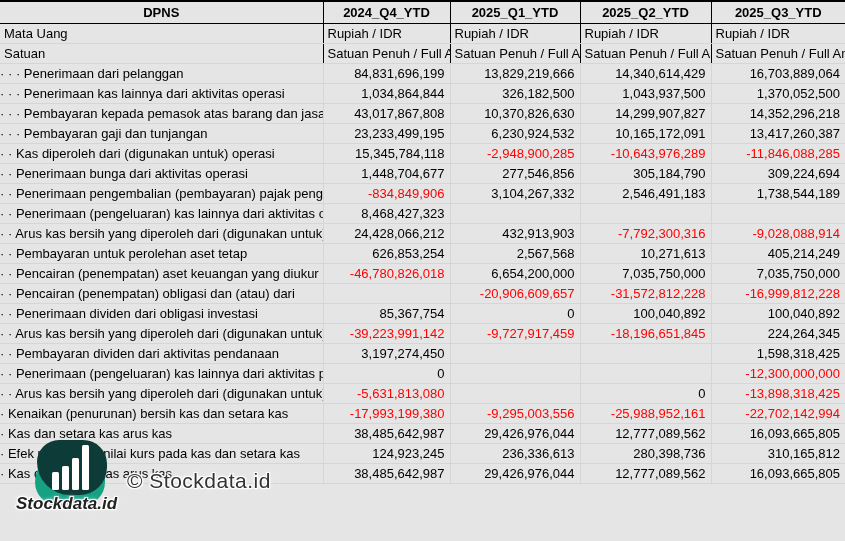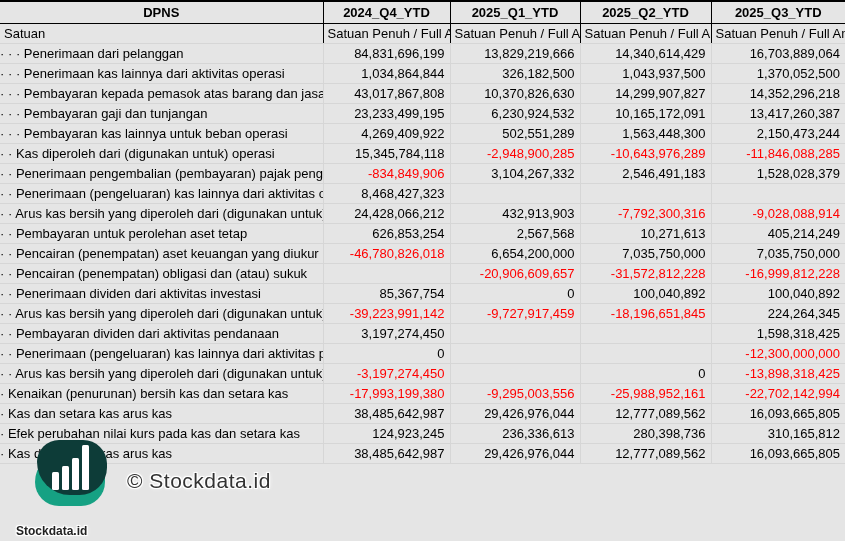--- a/index.html
+++ b/index.html
@@ -22,21 +22,21 @@
   .leaf-green{position:absolute;left:0;top:12px;width:70px;height:54px;border-radius:30px 24px 24px 24px;}
   .leaf-dark{position:absolute;left:2px;top:0;width:70px;height:55px;border-radius:24px 26px 30px 36px;}
   .bars{position:absolute;left:17px;top:0;height:50px;display:flex;align-items:flex-end;gap:3px;}
   .bar{width:7px;background:#fff;border-radius:1.5px;}
   .bar:nth-child(1){height:18px;} .bar:nth-child(2){height:24px;}
   .bar:nth-child(3){height:32px;} .bar:nth-child(4){height:45px;}
   .halo{text-shadow:-1px -1px 0 #fff,1px -1px 0 #fff,-1px 1px 0 #fff,1px 1px 0 #fff,
         0 0 3px #fff,0 0 5px #fff;}
   .wm{position:absolute;left:127px;top:469px;font-size:21px;font-weight:normal;color:#333;
       letter-spacing:.5px;z-index:6;}
-  .logo-text{position:absolute;left:16px;top:524px;font-size:12px;font-weight:bold;color:#222;z-index:6;}
+  .logo-text{position:absolute;left:16px;top:494px;font-size:17px;font-weight:bold;color:#222;z-index:6;font-style:italic;}
 </style>
 </head>
 <body>
 
 <div id="screen">
 
   <table>
     <colgroup>
       <col class="c0">
         <col class="c1">
@@ -46,20 +46,27 @@
     </colgroup>
     <thead>
       <tr class="hdr">
         <th>DPNS</th>
         <th class="v">2024_Q4_YTD</th>
         <th class="v">2025_Q1_YTD</th>
         <th class="v">2025_Q2_YTD</th>
         <th class="v">2025_Q3_YTD</th>
       </tr>
       <tr class="meta">
+        <td class="l">Mata Uang</td>
+        <td class="v">Rupiah / IDR</td>
+        <td class="v">Rupiah / IDR</td>
+        <td class="v">Rupiah / IDR</td>
+        <td class="v">Rupiah / IDR</td>
+      </tr>
+      <tr class="meta">
         <td class="l">Satuan</td>
         <td class="v">Satuan Penuh / Full Amount</td>
         <td class="v">Satuan Penuh / Full Amount</td>
         <td class="v">Satuan Penuh / Full Amount</td>
         <td class="v">Satuan Penuh / Full Amount</td>
       </tr>
     </thead>
     <tbody>
         <tr>
           <td class="c-label">· · · Penerimaan dari pelanggan</td>
@@ -83,39 +90,39 @@
           <td class="c-val">14,352,296,218</td>
         </tr>
         <tr>
           <td class="c-label">· · · Pembayaran gaji dan tunjangan</td>
           <td class="c-val">23,233,499,195</td>
           <td class="c-val">6,230,924,532</td>
           <td class="c-val">10,165,172,091</td>
           <td class="c-val">13,417,260,387</td>
         </tr>
         <tr>
-          <td class="c-label">· · · Pembayaran kas lainnya untuk beban operasi</td>
-          <td class="c-val">4,269,409,922</td>
-          <td class="c-val">502,551,289</td>
-          <td class="c-val">1,563,448,300</td>
-          <td class="c-val">2,150,473,244</td>
-        </tr>
-        <tr>
           <td class="c-label">· · Kas diperoleh dari (digunakan untuk) operasi</td>
           <td class="c-val">15,345,784,118</td>
           <td class="c-val neg">-2,948,900,285</td>
           <td class="c-val neg">-10,643,976,289</td>
           <td class="c-val neg">-11,846,088,285</td>
         </tr>
         <tr>
+          <td class="c-label">· · Penerimaan bunga dari aktivitas operasi</td>
+          <td class="c-val">1,448,704,677</td>
+          <td class="c-val">277,546,856</td>
+          <td class="c-val">305,184,790</td>
+          <td class="c-val">309,224,694</td>
+        </tr>
+        <tr>
           <td class="c-label">· · Penerimaan pengembalian (pembayaran) pajak penghasilan</td>
           <td class="c-val neg">-834,849,906</td>
           <td class="c-val">3,104,267,332</td>
           <td class="c-val">2,546,491,183</td>
-          <td class="c-val">1,528,028,379</td>
+          <td class="c-val">1,738,544,189</td>
         </tr>
         <tr>
           <td class="c-label">· · Penerimaan (pengeluaran) kas lainnya dari aktivitas operasi</td>
           <td class="c-val">8,468,427,323</td>
           <td class="c-val"></td>
           <td class="c-val"></td>
           <td class="c-val"></td>
         </tr>
         <tr>
           <td class="c-label">· · Arus kas bersih yang diperoleh dari (digunakan untuk) aktivitas operasi</td>
@@ -132,28 +139,28 @@
           <td class="c-val">405,214,249</td>
         </tr>
         <tr>
           <td class="c-label">· · Pencairan (penempatan) aset keuangan yang diukur pada nilai wajar</td>
           <td class="c-val neg">-46,780,826,018</td>
           <td class="c-val">6,654,200,000</td>
           <td class="c-val">7,035,750,000</td>
           <td class="c-val">7,035,750,000</td>
         </tr>
         <tr>
-          <td class="c-label">· · Pencairan (penempatan) obligasi dan (atau) sukuk</td>
+          <td class="c-label">· · Pencairan (penempatan) obligasi dan (atau) dari</td>
           <td class="c-val"></td>
           <td class="c-val neg">-20,906,609,657</td>
           <td class="c-val neg">-31,572,812,228</td>
           <td class="c-val neg">-16,999,812,228</td>
         </tr>
         <tr>
-          <td class="c-label">· · Penerimaan dividen dari aktivitas investasi</td>
+          <td class="c-label">· · Penerimaan dividen dari obligasi investasi</td>
           <td class="c-val">85,367,754</td>
           <td class="c-val">0</td>
           <td class="c-val">100,040,892</td>
           <td class="c-val">100,040,892</td>
         </tr>
         <tr>
           <td class="c-label">· · Arus kas bersih yang diperoleh dari (digunakan untuk) aktivitas investasi</td>
           <td class="c-val neg">-39,223,991,142</td>
           <td class="c-val neg">-9,727,917,459</td>
           <td class="c-val neg">-18,196,651,845</td>
@@ -168,21 +175,21 @@
         </tr>
         <tr>
           <td class="c-label">· · Penerimaan (pengeluaran) kas lainnya dari aktivitas pendanaan</td>
           <td class="c-val">0</td>
           <td class="c-val"></td>
           <td class="c-val"></td>
           <td class="c-val neg">-12,300,000,000</td>
         </tr>
         <tr>
           <td class="c-label">· · Arus kas bersih yang diperoleh dari (digunakan untuk) aktivitas pendanaan</td>
-          <td class="c-val neg">-3,197,274,450</td>
+          <td class="c-val neg">-5,631,813,080</td>
           <td class="c-val"></td>
           <td class="c-val">0</td>
           <td class="c-val neg">-13,898,318,425</td>
         </tr>
         <tr>
           <td class="c-label">· Kenaikan (penurunan) bersih kas dan setara kas</td>
           <td class="c-val neg">-17,993,199,380</td>
           <td class="c-val neg">-9,295,003,556</td>
           <td class="c-val neg">-25,988,952,161</td>
           <td class="c-val neg">-22,702,142,994</td>

